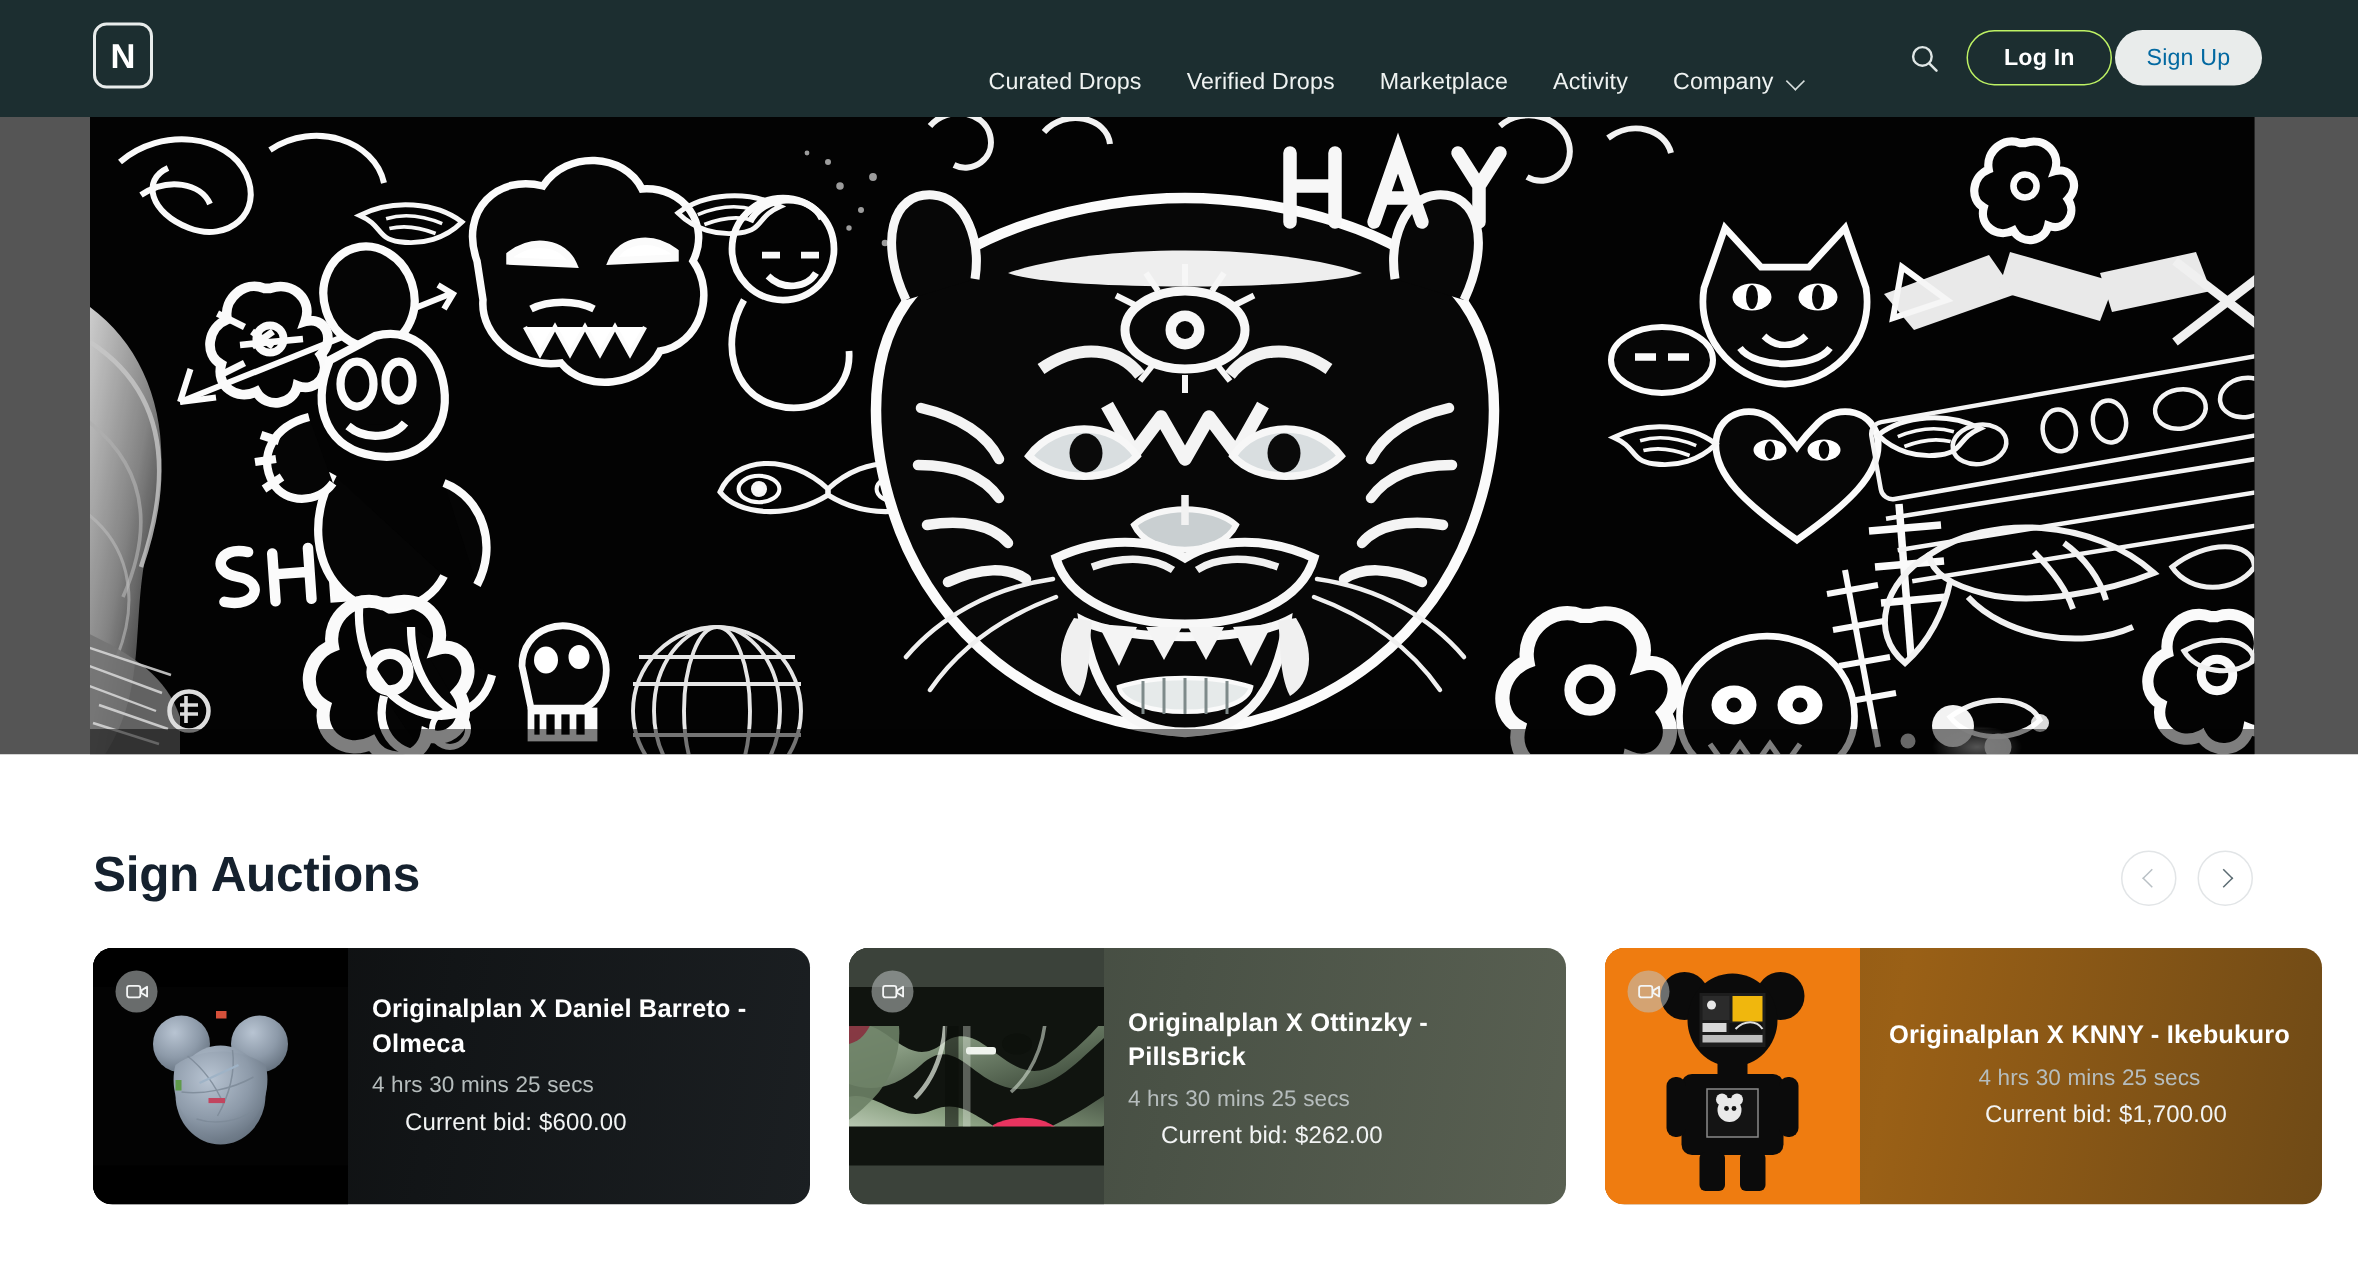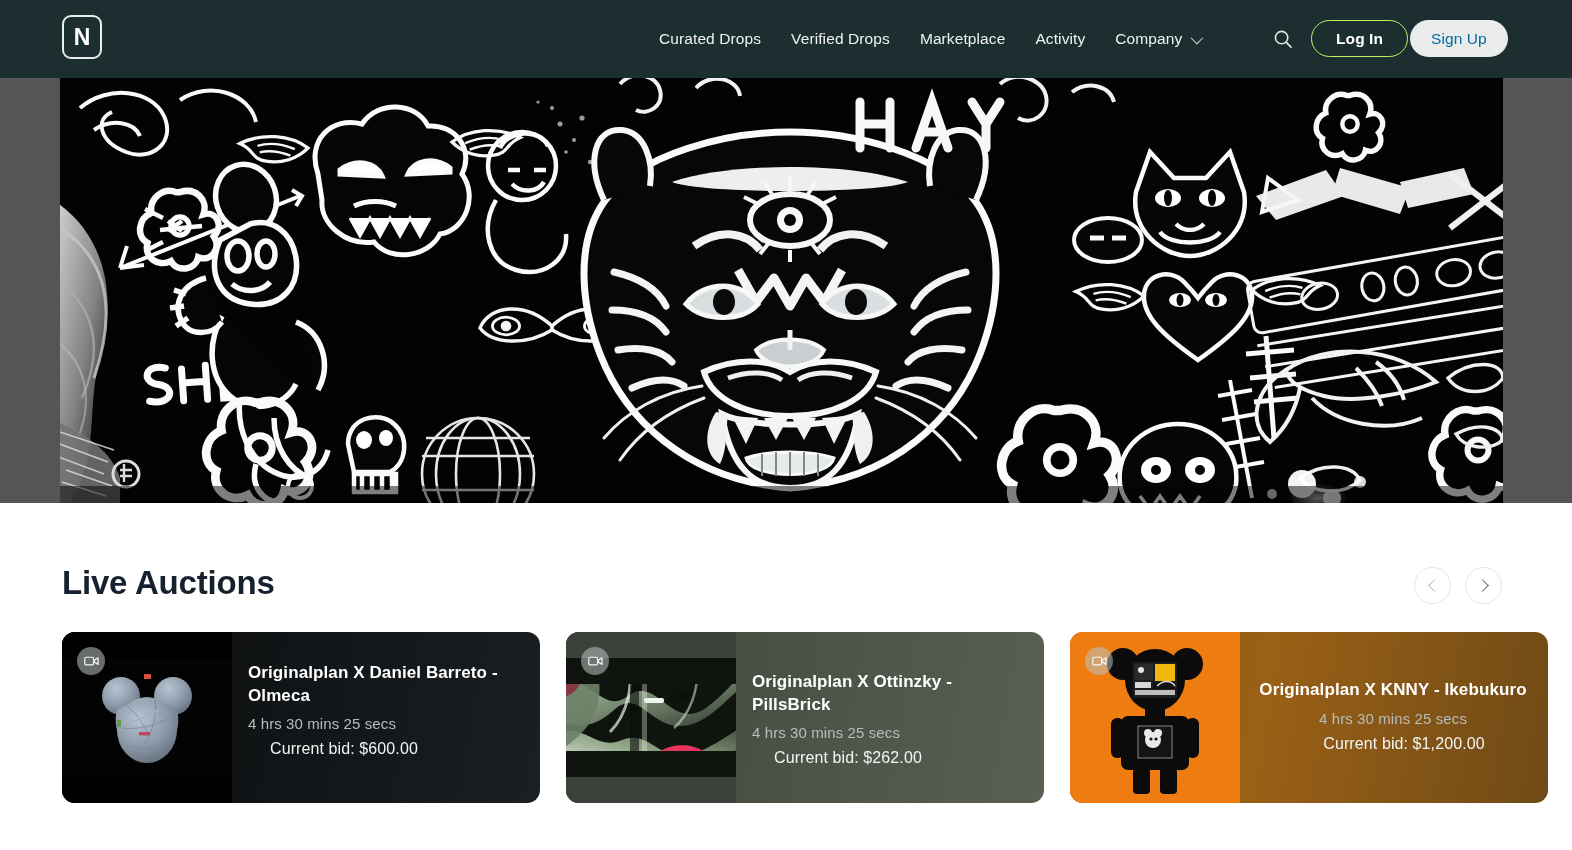--- a/index.html
+++ b/index.html
@@ -25,21 +25,21 @@
   }
   .logo-wrap { position:absolute; left:62px; top:15px; }
   .logo {
     width:40px; height:44px;
     border:2px solid #e8eceb; border-radius:9px;
     display:flex; align-items:center; justify-content:center;
     color:#ffffff; font-size:23px; font-weight:700; line-height:1;
     letter-spacing:0;
   }
   .nav {
-    position:absolute; left:659px; top:0; height:78px;
+    position:absolute; left:659px; top:16px; height:78px;
     display:flex; align-items:center; gap:0;
   }
   .nav-item {
     color:#eef2f1; font-size:15.5px; font-weight:500;
     letter-spacing:.1px; white-space:nowrap; cursor:pointer;
     padding:0 0;
   }
   .nav-item + .nav-item { margin-left:30px; }
   .nav-company { display:flex; align-items:center; gap:9px; }
   .chev-down {
@@ -542,21 +542,21 @@
         </g>
 
         <rect x="0" y="408" width="1443" height="17" fill="#020202" opacity=".5"></rect>
       </svg>
     </div>
   </div>
 
   <div class="section">
 
     <div class="section-head">
-      <div class="section-title">Live Auctions</div>
+      <div class="section-title">Sign Auctions</div>
 
       <div class="carousel-ctrls">
         <div class="carousel-btn">
           <span class="chev chev-left"></span>
         </div>
         <div class="carousel-btn">
           <span class="chev chev-right"></span>
         </div>
       </div>
     </div>
@@ -698,20 +698,20 @@
           <div class="cam-badge">
             <svg width="15" height="12" viewBox="0 0 16 12" fill="none" aria-hidden="true">
               <rect x="0.8" y="2" width="9.4" height="8.2" rx="1.6" stroke="#f3f5f5" stroke-width="1.3"></rect>
               <path d="M11 5.2 L15 2.6 V9.6 L11 7 Z" stroke="#f3f5f5" stroke-width="1.3" stroke-linejoin="round" fill="none"></path>
             </svg>
           </div>
         </div>
         <div class="card-body truncate-clip">
           <div class="card-title">Originalplan X KNNY - Ikebukuro</div>
           <div class="card-time">4 hrs 30 mins 25 secs</div>
-          <div class="card-bid">Current bid: $1,200.00</div>
+          <div class="card-bid">Current bid: $1,700.00</div>
         </div>
       </div>
 
     </div>
   </div>
 
 </div>
 
 </body></html>

